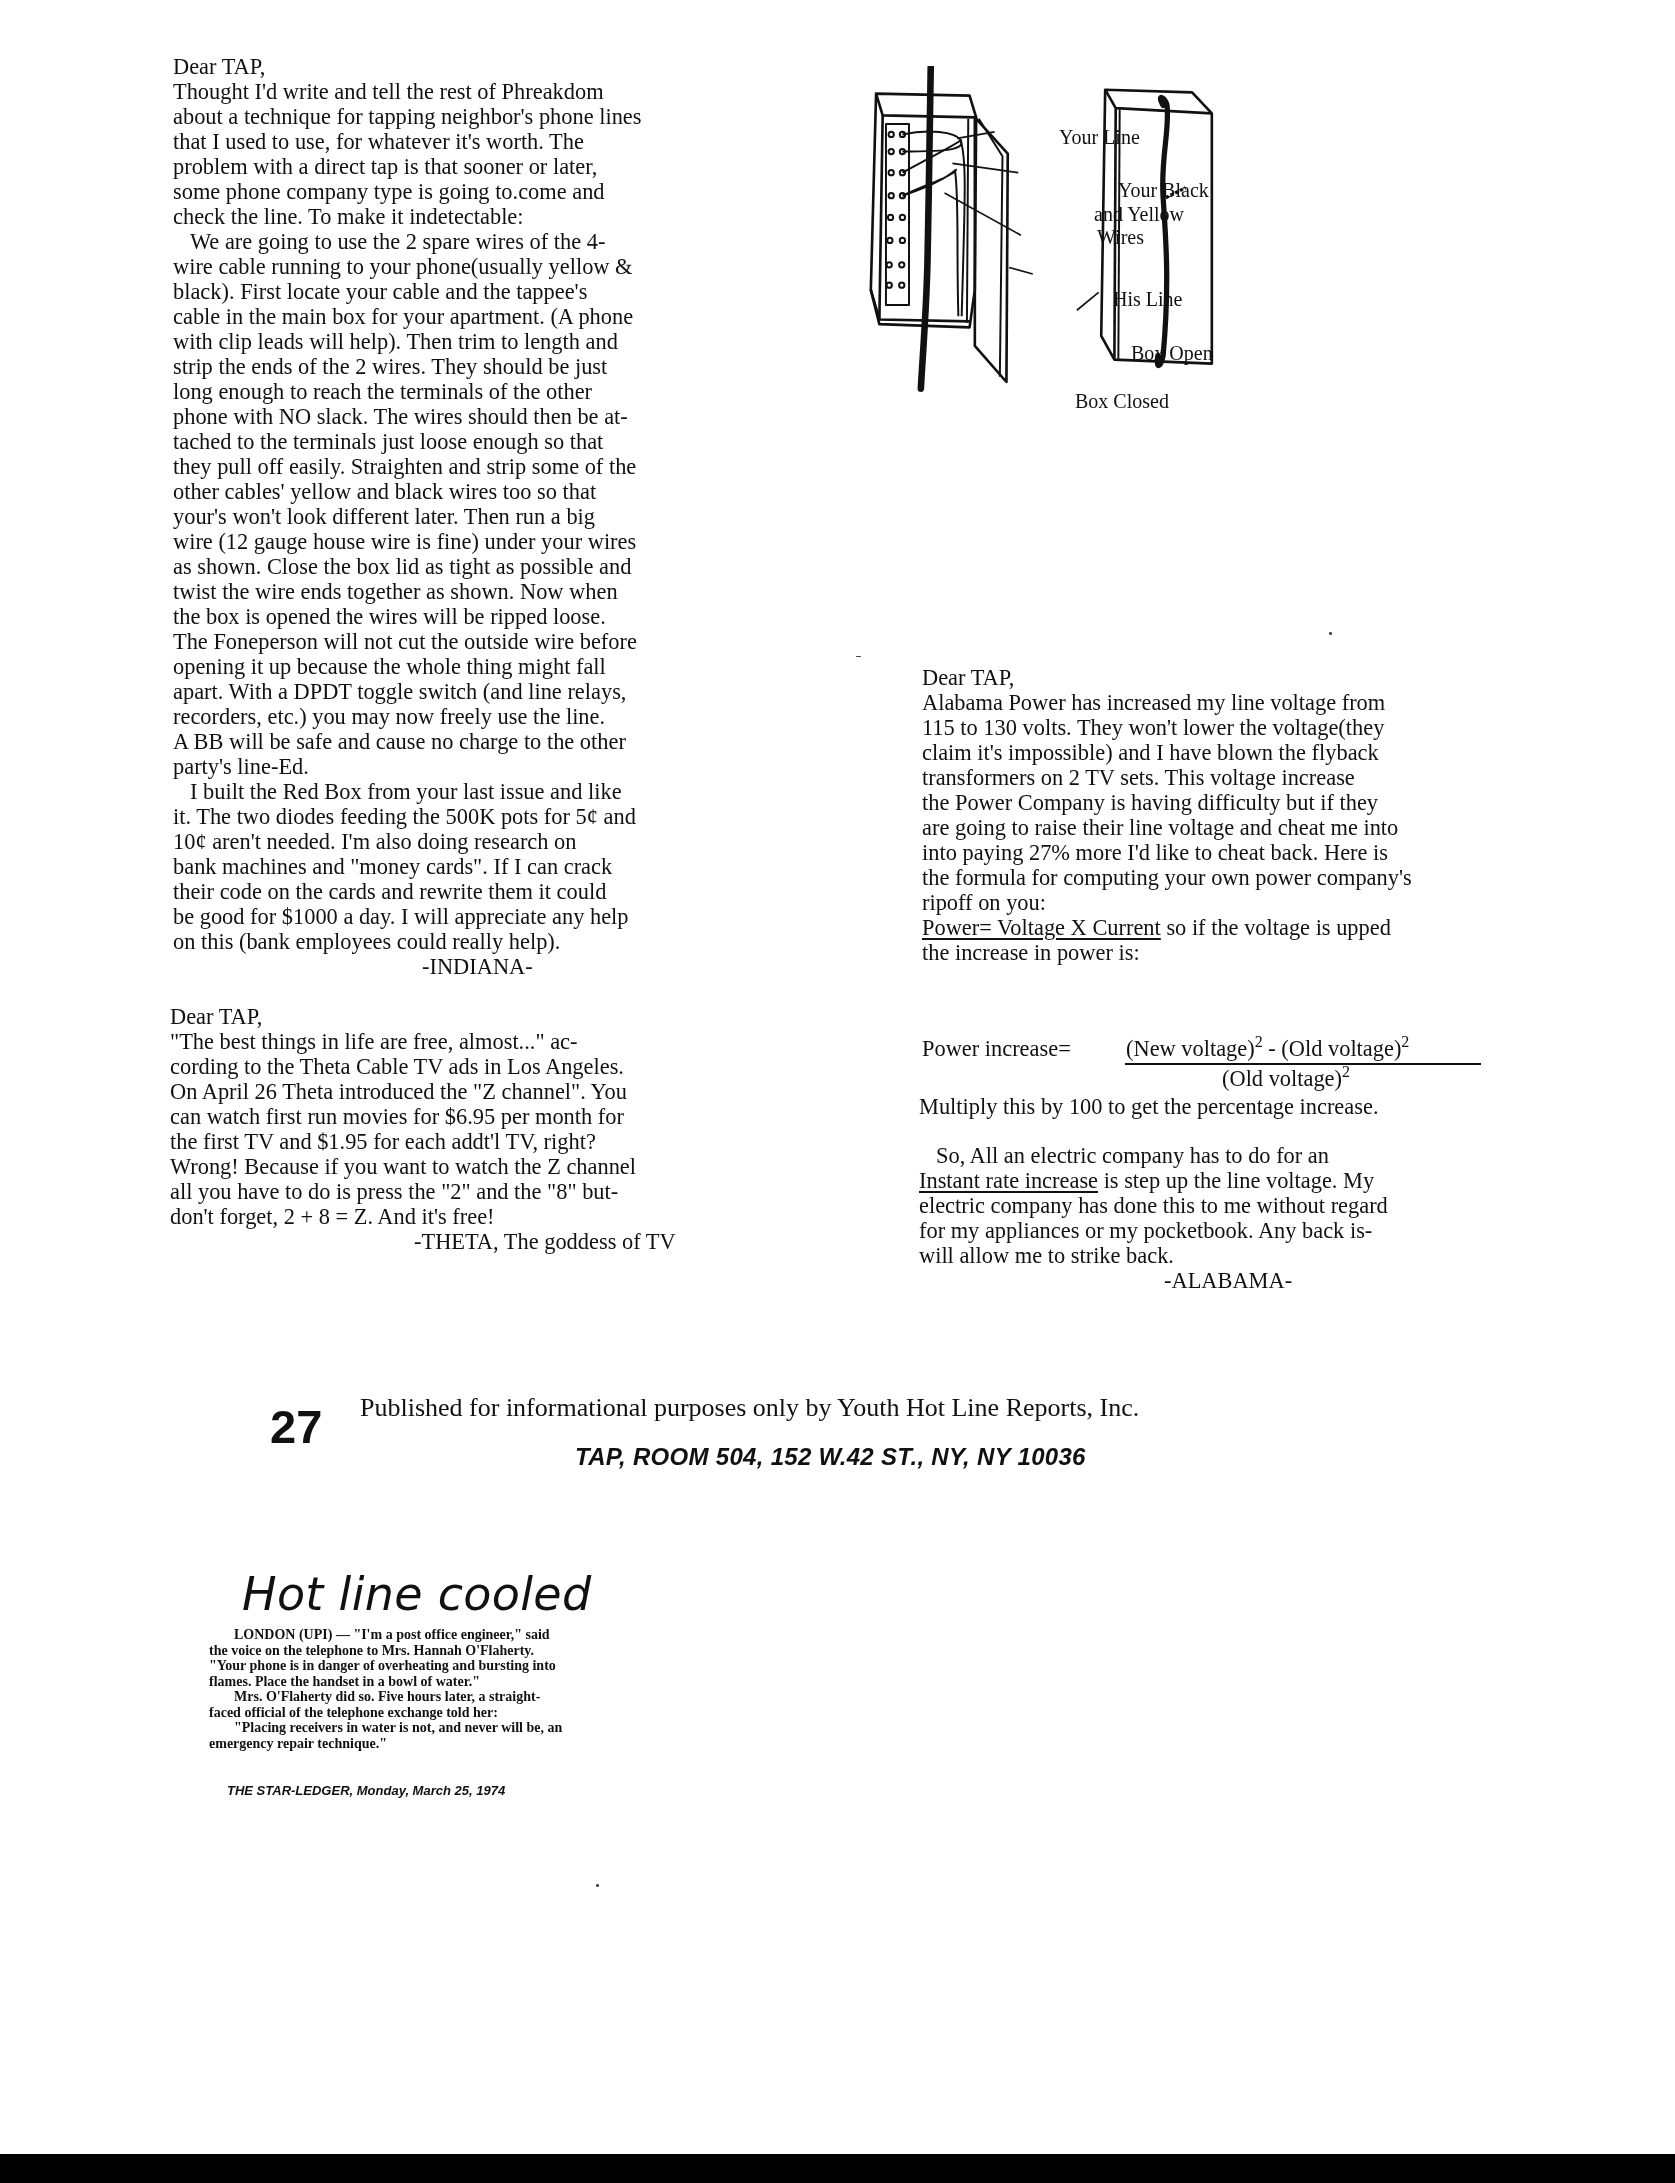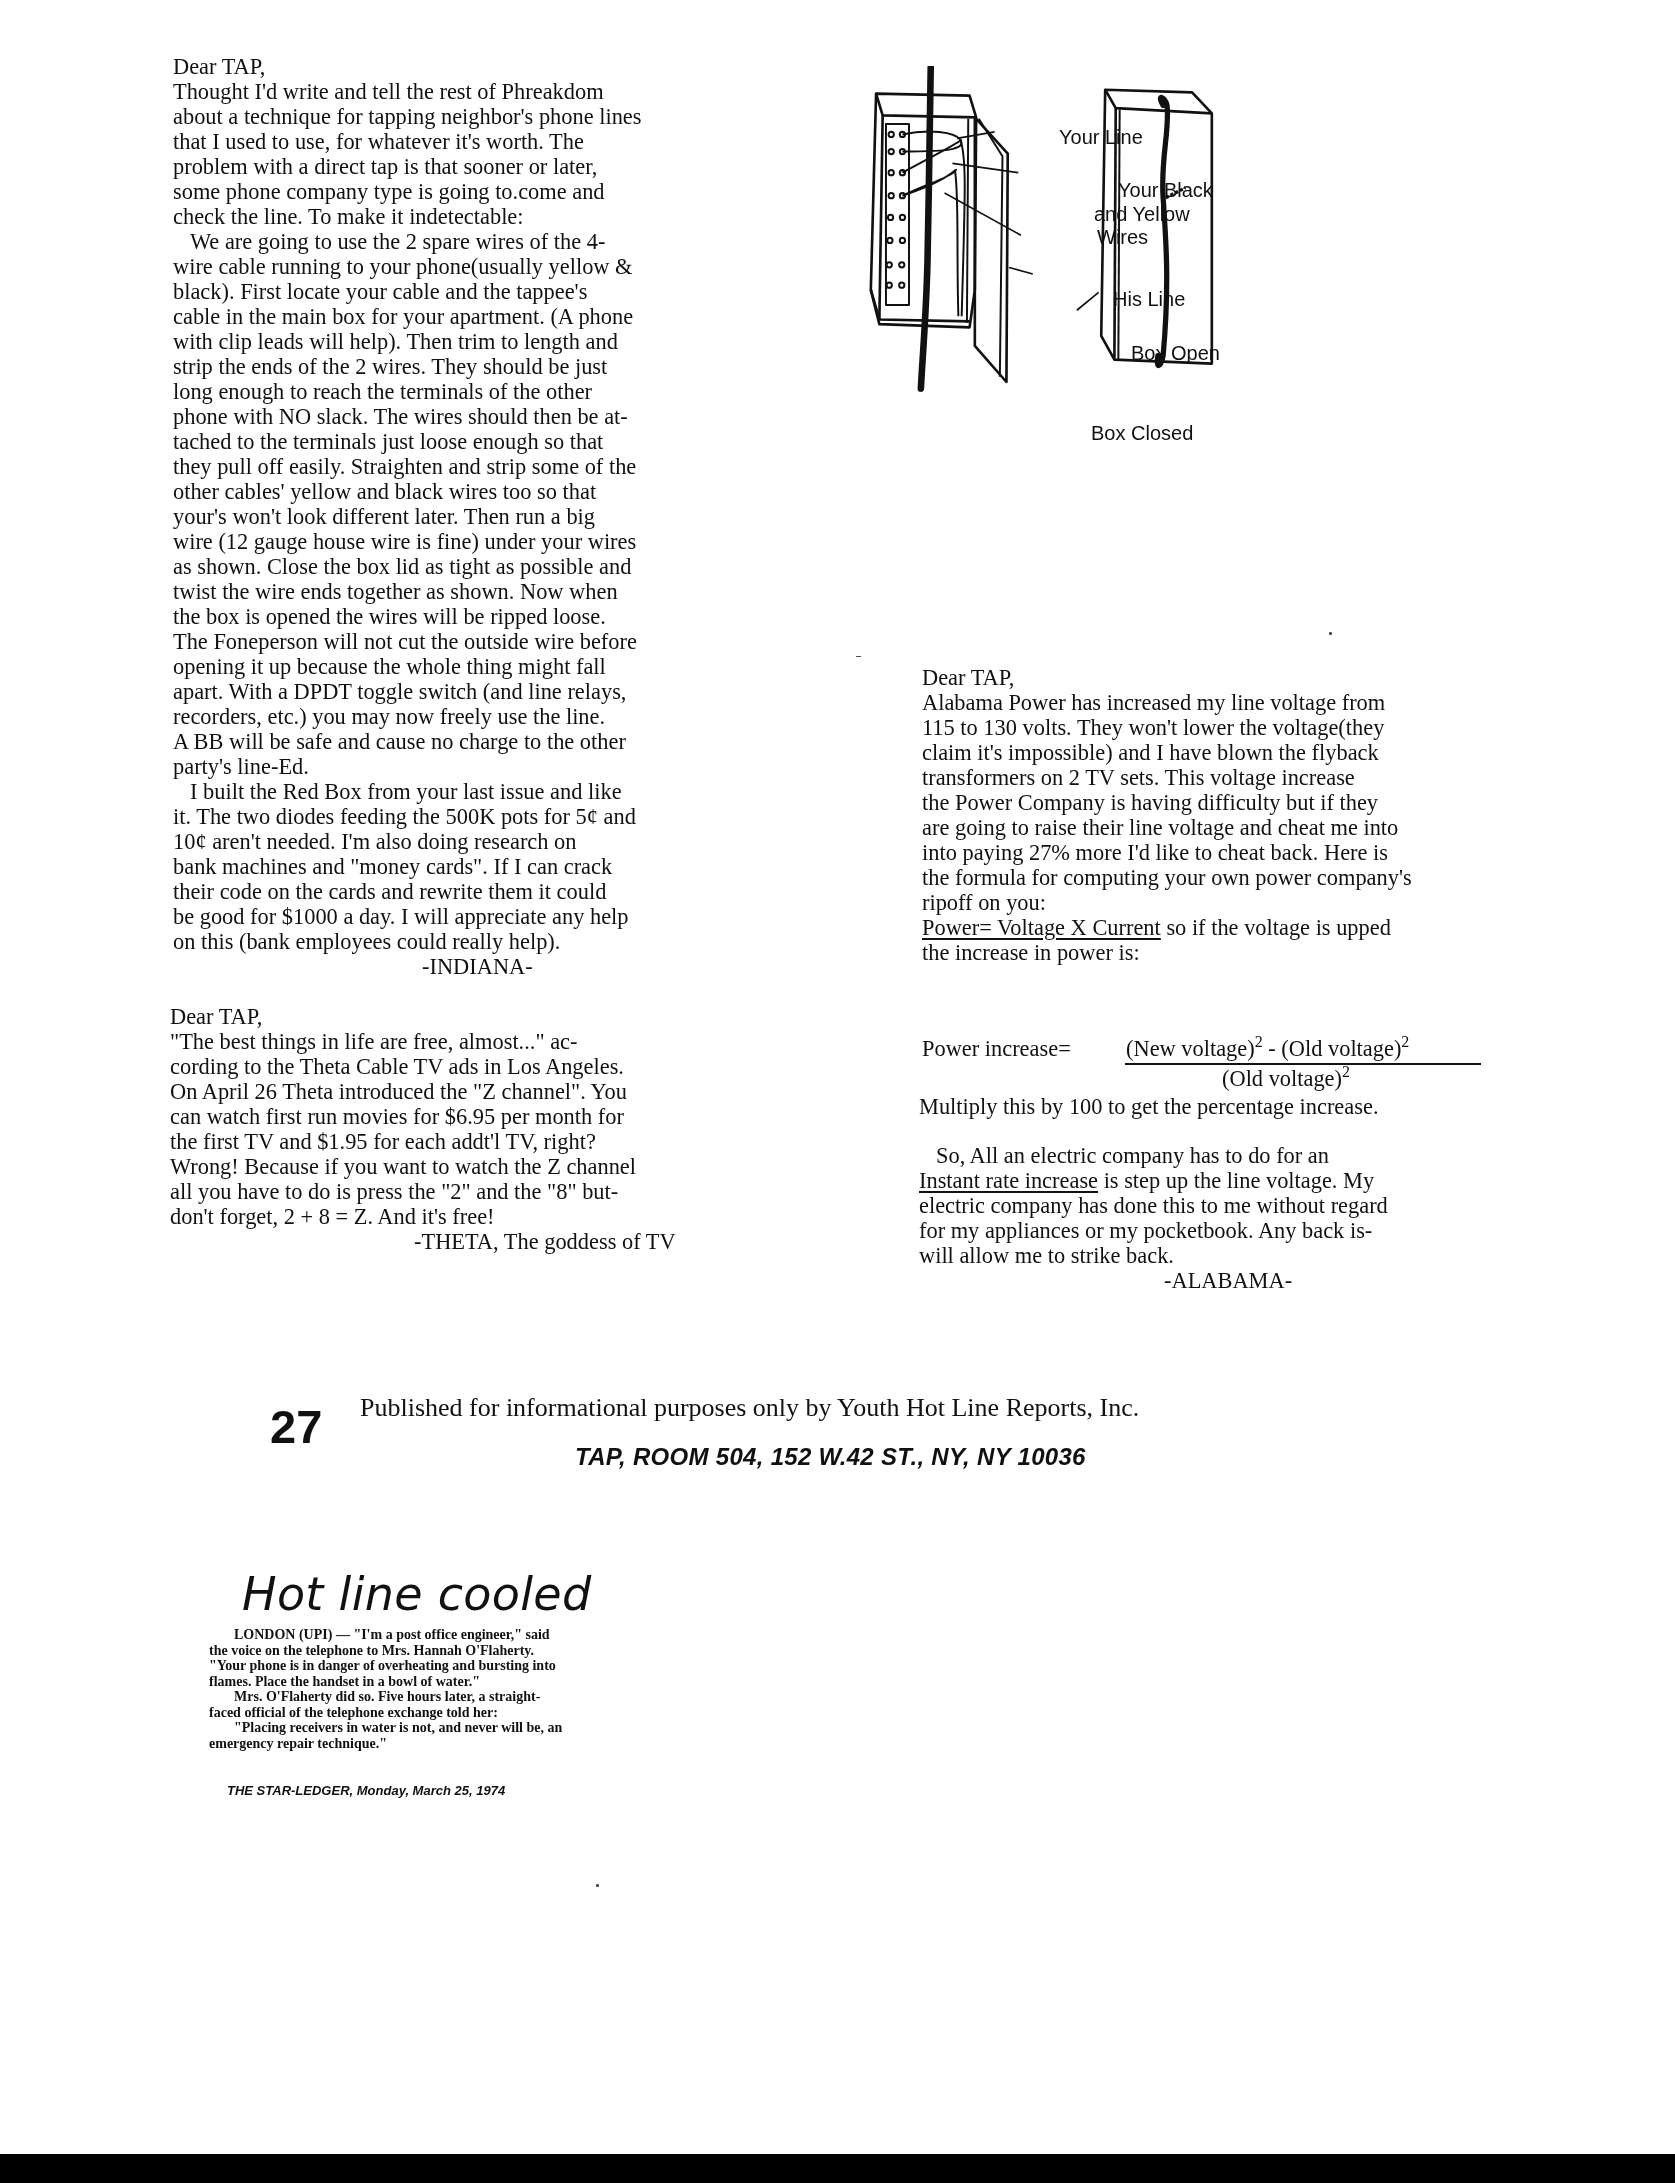--- a/index.html
+++ b/index.html
@@ -2,21 +2,21 @@
 <html style="font-size:10.5px"><head>
 <meta charset="utf-8">
 <style>
   html, body { margin: 0; padding: 0; background: #ffffff; }
   body { width: 1675px; height: 2183px; position: relative; overflow: hidden; color: #111; }
   .col { position: absolute; font-family: "Liberation Serif", serif; font-size: 22.4px; line-height: 25px; color: #111; }
   .line { white-space: pre; display: block; }
   .indent { padding-left: 17px; }
   .sig { display: block; white-space: pre; }
   .u { text-decoration: underline; text-underline-offset: 3.3px; }
-  .label { position: absolute; font-family: Liberation Sans, sans-serif; font-size: 20px; color: #111; white-space: pre; line-height: 24px; }
+  .label { position: absolute; font-family: Liberation Serif, serif; font-size: 20px; color: #111; white-space: pre; line-height: 24px; }
   .formula { position: absolute; font-family: "Liberation Serif", serif; font-size: 22.4px; color: #111; }
   .frac-top { position: absolute; white-space: pre; }
   .frac-bar { position: absolute; height: 2px; background: #111; }
   .frac-bot { position: absolute; white-space: pre; }
   sup { font-size: 16px; vertical-align: 9.2px; line-height: 0; }
   .published { position: absolute; left: 360px; top: 1393px; font-family: "Liberation Serif", serif; font-size: 26px; white-space: pre; }
   .address { position: absolute; left: 575px; top: 1443px; font-family: "Liberation Sans", sans-serif; font-weight: bold; font-style: italic; font-size: 24px; white-space: pre; letter-spacing: 0.3px; }
   .pagenum { position: absolute; left: 270px; top: 1403px; font-family: "Liberation Sans", sans-serif; font-weight: bold; font-size: 47px; line-height: 47px; }
   .clip-title { position: absolute; left: 242px; top: 1567px; font-family: "DejaVu Sans", sans-serif; font-style: italic; font-size: 46px; white-space: pre; letter-spacing: 0.3px; }
   .clip-body { position: absolute; left: 209px; top: 1627px; width: 408px; font-family: "Liberation Serif", serif; font-size: 14px; line-height: 15.5px; font-weight: bold; }
@@ -148,21 +148,21 @@
     </g>
     <path d="M466 60 C455 40 470 48 472 60 C476 100 462 140 466 200 C470 260 476 330 466 440 C462 460 455 460 458 440" fill="none" stroke="#111" stroke-width="8" stroke-linecap="round"></path>
     <path d="M470 200 L500 185" fill="none" stroke="#111" stroke-width="5" stroke-dasharray="5 3"></path>
   </svg>
   <span class="label" style="left:203px; top:59px;">Your Line</span>
   <span class="label" style="left:262px; top:112px;">Your Black</span>
   <span class="label" style="left:238px; top:136px;">and Yellow</span>
   <span class="label" style="left:241px; top:159px;">Wires</span>
   <span class="label" style="left:257px; top:221px;">His Line</span>
   <span class="label" style="left:275px; top:275px;">Box Open</span>
-  <span class="label" style="left:235px; top:323px;margin-top:32px;">Box Closed</span>
+  <span class="label" style="left:219px; top:323px;">Box Closed</span>
 </div>
 
 <div class="col" style="left:922px; top:665px; width:593px;">
   <span class="line">Dear TAP,</span>
   <div id="l3-lines">
       <span class="line">Alabama Power has increased my line voltage from</span>
       <span class="line">115 to 130 volts. They won't lower the voltage(they</span>
       <span class="line">claim it's impossible) and I have blown the flyback</span>
       <span class="line">transformers on 2 TV sets. This voltage increase</span>
       <span class="line">the Power Company is having difficulty but if they</span>

